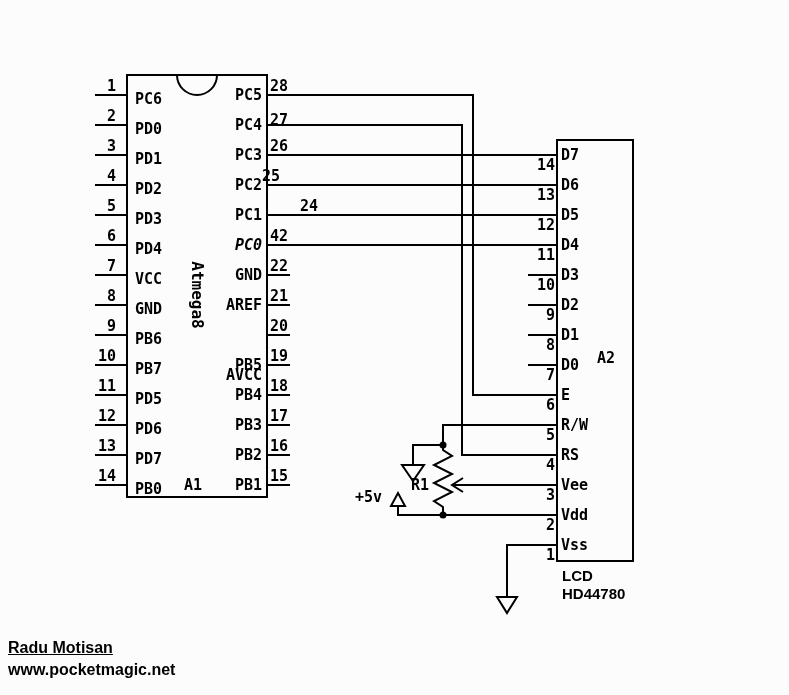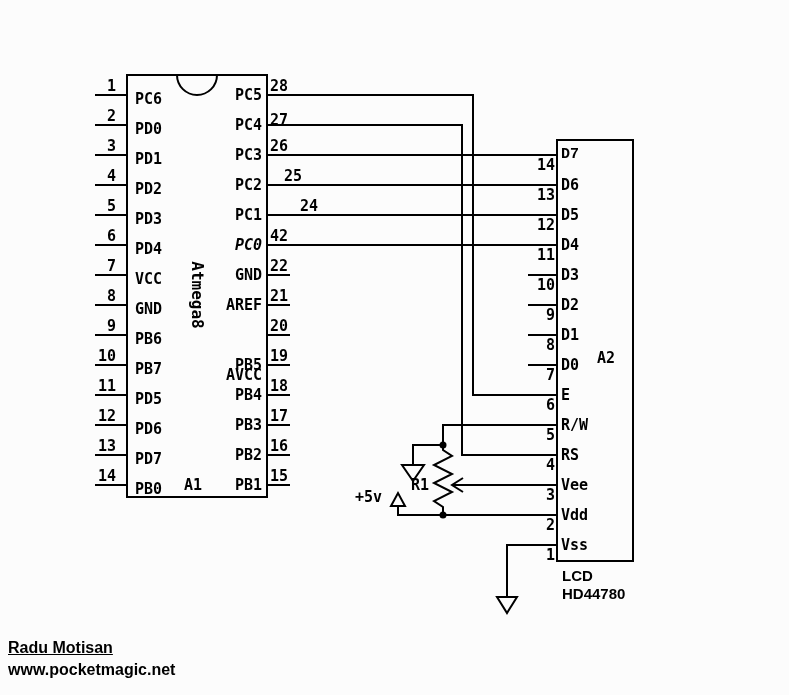--- a/index.html
+++ b/index.html
@@ -90,21 +90,21 @@
     <div class="lbl sch ralign" style="left:88px;top:438px;width:28px;">13</div>
     <div class="lbl sch" style="left:135px;top:451px;">PD7</div>
     <div class="lbl sch ralign" style="left:88px;top:468px;width:28px;">14</div>
     <div class="lbl sch" style="left:135px;top:481px;">PB0</div>
     <div class="lbl sch" style="left:270px;top:78px;">28</div>
     <div class="lbl sch ralign" style="left:202px;top:87px;width:60px;">PC5</div>
     <div class="lbl sch" style="left:270px;top:112px;">27</div>
     <div class="lbl sch ralign" style="left:202px;top:117px;width:60px;">PC4</div>
     <div class="lbl sch" style="left:270px;top:138px;">26</div>
     <div class="lbl sch ralign" style="left:202px;top:147px;width:60px;">PC3</div>
-    <div class="lbl sch" style="left:284px;top:168px;text-align:center;">25</div>
+    <div class="lbl sch" style="left:262px;top:168px;text-align:center;">25</div>
     <div class="lbl sch ralign" style="left:202px;top:177px;width:60px;">PC2</div>
     <div class="lbl sch" style="left:270px;top:198px;margin-left:30px;">24</div>
     <div class="lbl sch ralign" style="left:202px;top:207px;width:60px;">PC1</div>
     <div class="lbl sch" style="left:270px;top:228px;">42</div>
     <div class="lbl sch ralign" style="left:202px;top:237px;width:60px;font-style:italic;">PC0</div>
     <div class="lbl sch" style="left:270px;top:258px;">22</div>
     <div class="lbl sch ralign" style="left:202px;top:267px;width:60px;">GND</div>
     <div class="lbl sch" style="left:270px;top:288px;">21</div>
     <div class="lbl sch ralign" style="left:202px;top:297px;width:60px;">AREF</div>
     <div class="lbl sch" style="left:270px;top:318px;">20</div>
@@ -113,21 +113,21 @@
     <div class="lbl sch ralign" style="left:202px;top:357px;width:60px;">PB5</div>
     <div class="lbl sch" style="left:270px;top:378px;">18</div>
     <div class="lbl sch ralign" style="left:202px;top:387px;width:60px;">PB4</div>
     <div class="lbl sch" style="left:270px;top:408px;">17</div>
     <div class="lbl sch ralign" style="left:202px;top:417px;width:60px;">PB3</div>
     <div class="lbl sch" style="left:270px;top:438px;">16</div>
     <div class="lbl sch ralign" style="left:202px;top:447px;width:60px;">PB2</div>
     <div class="lbl sch" style="left:270px;top:468px;">15</div>
     <div class="lbl sch ralign" style="left:202px;top:477px;width:60px;">PB1</div>
     <div class="lbl sch ralign" style="left:521px;top:157px;width:34px;">14</div>
-    <div class="lbl sch" style="left:561px;top:147px;font-family:Liberation Mono, monospace;">D7</div>
+    <div class="lbl sch" style="left:561px;top:147px;">D7</div>
     <div class="lbl sch ralign" style="left:521px;top:187px;width:34px;">13</div>
     <div class="lbl sch" style="left:561px;top:177px;">D6</div>
     <div class="lbl sch ralign" style="left:521px;top:217px;width:34px;">12</div>
     <div class="lbl sch" style="left:561px;top:207px;">D5</div>
     <div class="lbl sch ralign" style="left:521px;top:247px;width:34px;">11</div>
     <div class="lbl sch" style="left:561px;top:237px;">D4</div>
     <div class="lbl sch ralign" style="left:521px;top:277px;width:34px;">10</div>
     <div class="lbl sch" style="left:561px;top:267px;">D3</div>
     <div class="lbl sch ralign" style="left:521px;top:307px;width:34px;">9</div>
     <div class="lbl sch" style="left:561px;top:297px;">D2</div>

